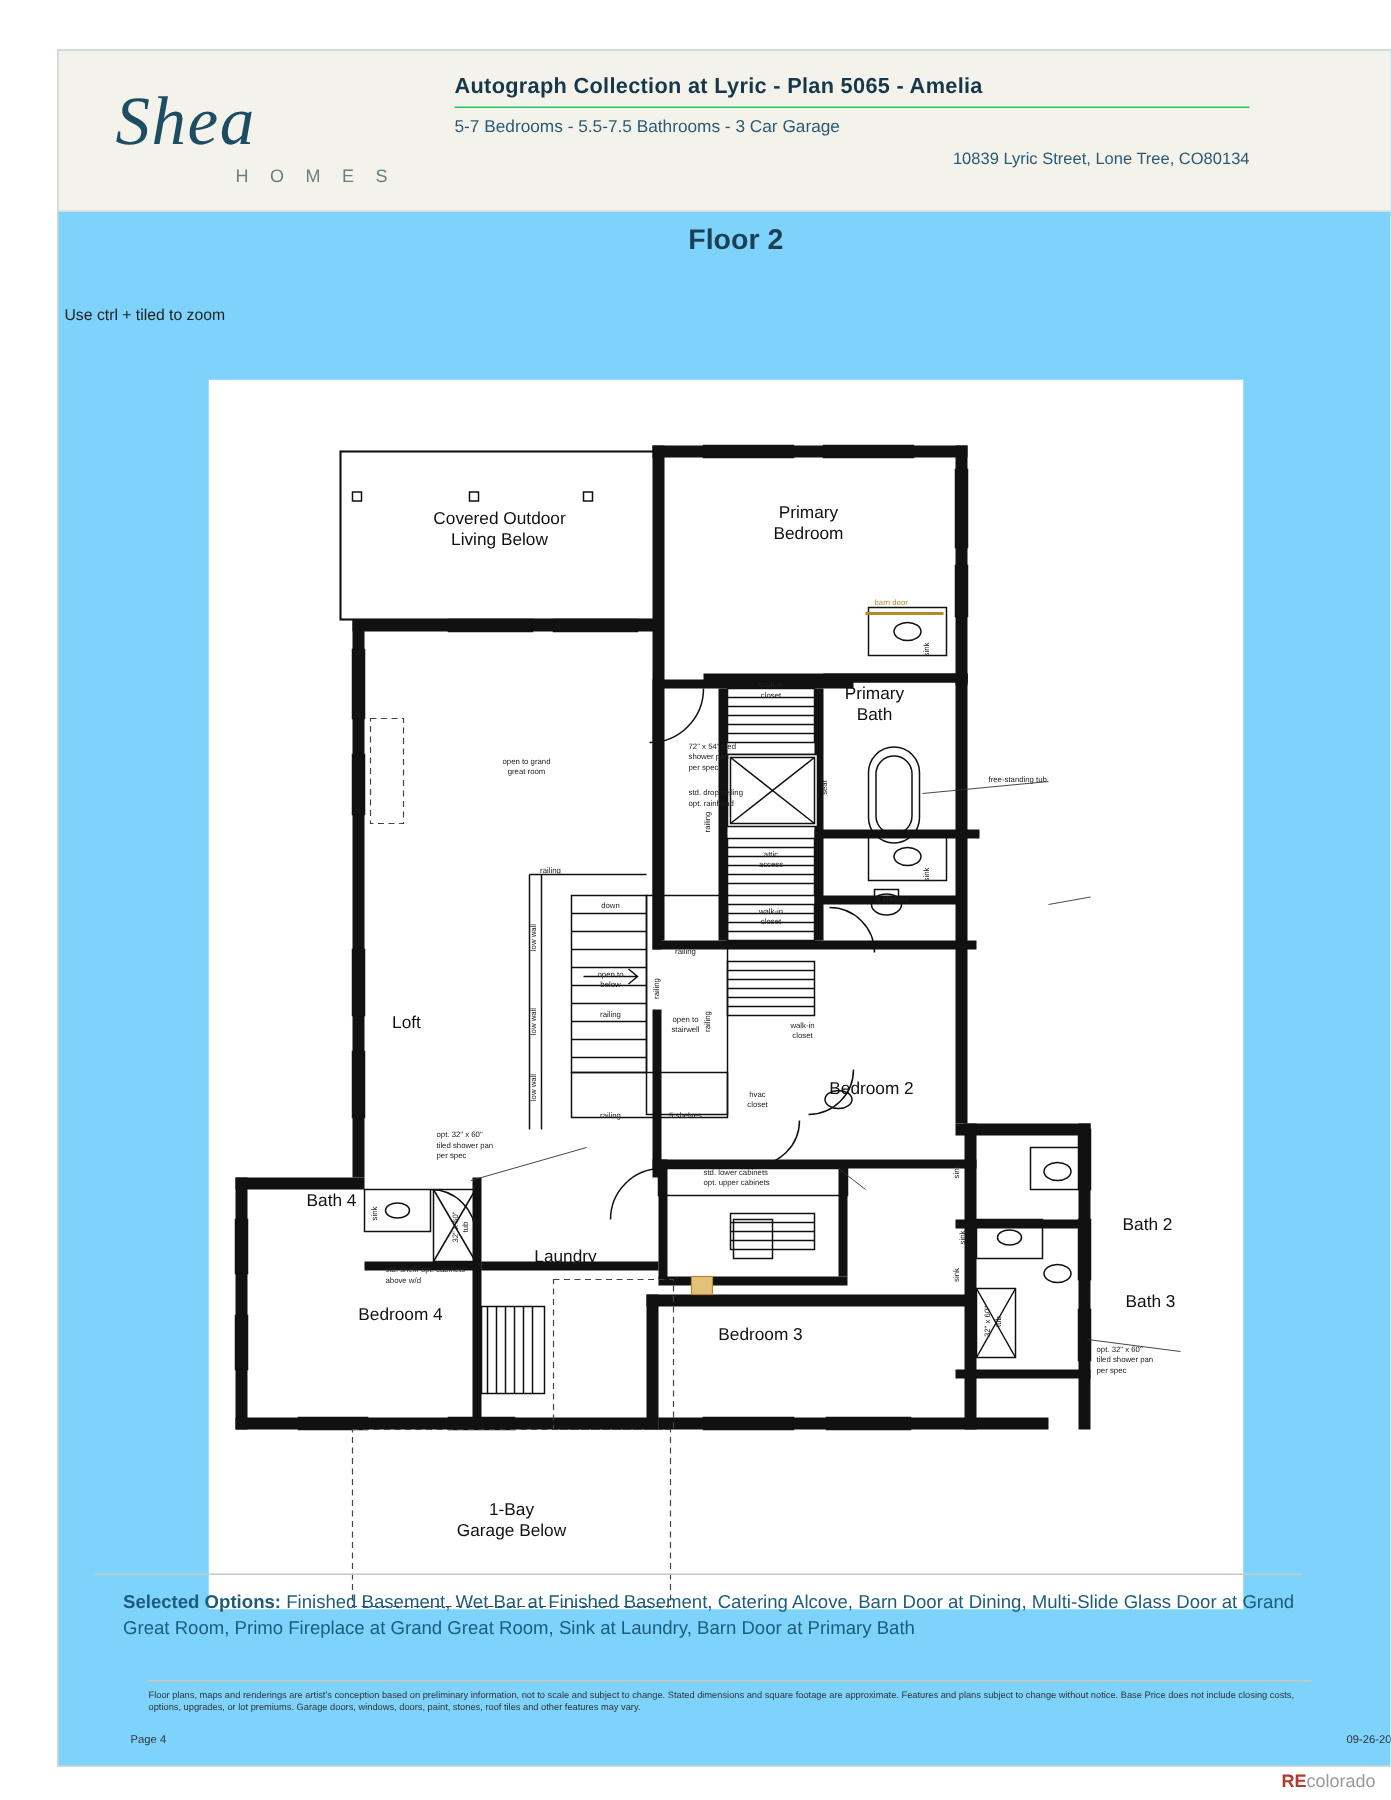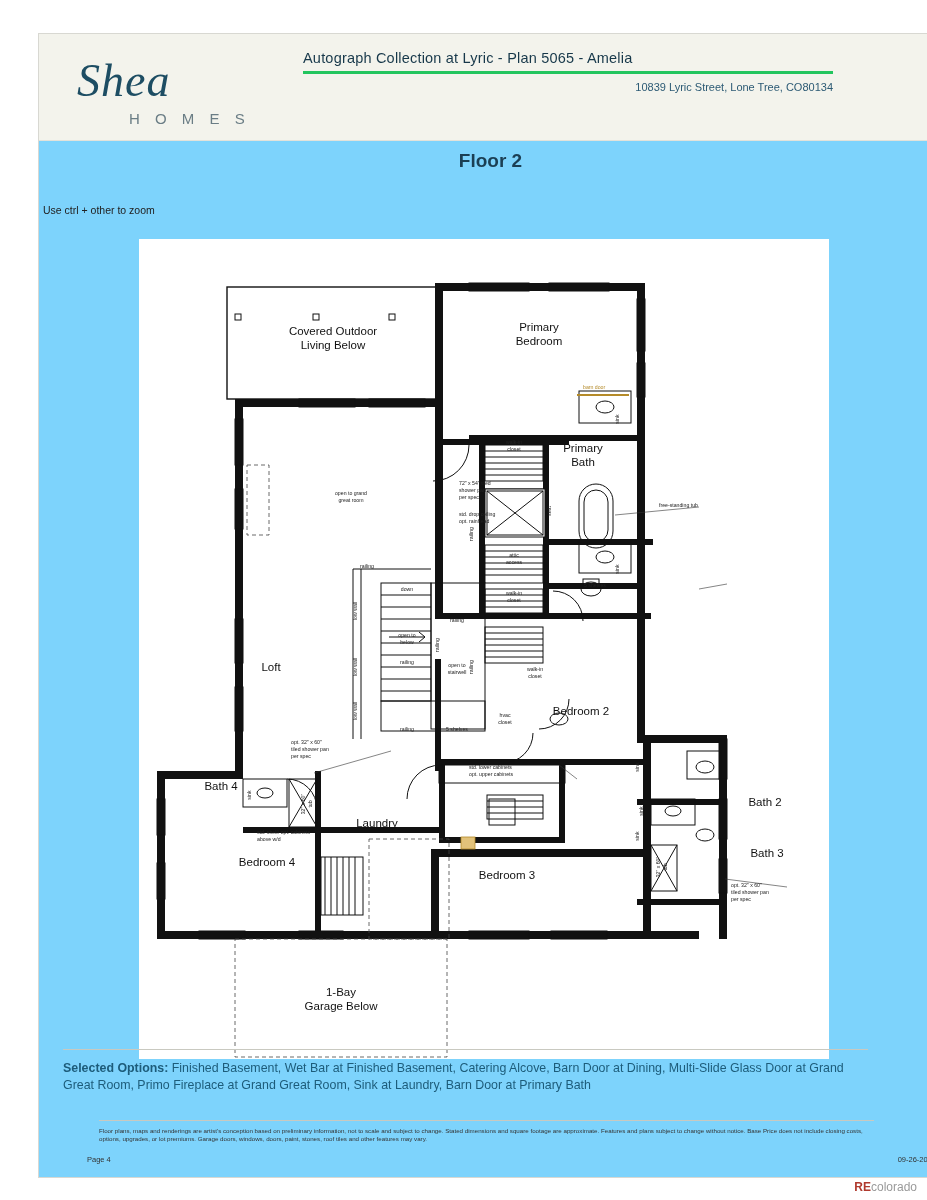--- a/index.html
+++ b/index.html
@@ -2,60 +2,61 @@
 <html><head>
 <meta charset="utf-8">
 <style>
   html,body{margin:0;padding:0;background:#ffffff;}
   body{width:927px;height:1200px;font-family:"Liberation Sans",sans-serif;color:#1a1a1a;position:relative;overflow:hidden;}
   .page{position:absolute;left:38px;top:33px;width:905px;height:1145px;background:#7dd3fc;border:1px solid #d8d8d2;box-sizing:border-box;}
   
   .hdr{position:absolute;left:0;top:0;width:100%;height:107px;background:#f3f3ec;border-bottom:1px solid #e2e2da;box-sizing:border-box;}
   .logo{position:absolute;left:38px;top:24px;width:205px;height:70px;}
   .logo-script{font-family:"Liberation Serif",serif;font-style:italic;font-size:46px;color:#1d4d63;letter-spacing:1px;line-height:46px;}
-  .logo-sub{font-size:15px;letter-spacing:5.5px;color:#6a7d85;margin-top:6px;margin-left:52px;}
+  .logo-sub{font-size:12px;letter-spacing:5.5px;color:#6a7d85;margin-top:6px;margin-left:80px;}
   .hdr-txt{position:absolute;left:264px;top:16px;width:530px;}
-  .hdr-title{font-size:14.5px;font-weight:normal;color:#17384a;letter-spacing:.2px;padding-bottom:5px;border-bottom:3px solid #22c55e;}
+  .hdr-title{font-size:14.5px;font-weight:bold;color:#17384a;letter-spacing:.2px;padding-bottom:5px;border-bottom:1px solid #22c55e;}
   .hdr-line{font-size:11.5px;color:#2c5a74;margin-top:6px;line-height:15px;}
   .hdr-line.small{font-size:11px;text-align:right;}
   
   .floor-title{position:absolute;top:116px;left:0;width:100%;text-align:center;font-size:19px;font-weight:bold;color:#1b3f54;}
   .zoomhint{position:absolute;left:4px;top:170px;font-size:10.5px;color:#222;}
   
-  .plan{position:absolute;left:100px;top:205px;width:690px;height:820px;}
+  .plan{position:absolute;left:100px;top:219px;width:690px;height:820px;}
   .plan svg{display:block;}
   
   .opts{position:absolute;left:24px;top:1015px;width:805px;border-top:1px solid #c9c9c0;padding-top:10px;}
-  .opts-txt{font-size:12.4px;color:#1d5c7a;line-height:17px;}
+  .opts-txt{font-size:12.4px;color:#1d5c7a;line-height:17px;margin-left:19px;}
   .opts-txt b{color:#1d5c7a;}
   .disclaimer{position:absolute;left:60px;top:1086px;width:775px;font-size:6.2px;line-height:8.2px;color:#333;border-top:1px solid #c9c9c0;padding-top:6px;}
   .ftr{position:absolute;left:0;bottom:8px;width:100%;height:14px;}
   .ftr .pg{position:absolute;left:4px;top:0;font-size:7.5px;color:#333;margin-left:44px;}
   .ftr .dt{position:absolute;right:6px;top:0;font-size:7.5px;color:#333;margin-left:26px;}
   .watermark{position:absolute;right:10px;bottom:6px;font-size:12px;color:#9a9a9a;}
   .watermark b{color:#b03a2e;font-weight:bold;margin-left:31px;}
 </style>
 </head>
 <body>
 
 <div class="page">
 
   <div class="hdr">
     <div class="logo">
       <div class="logo-script">Shea</div>
       <div class="logo-sub">H O M E S</div>
     </div>
     <div class="hdr-txt">
       <div class="hdr-title">Autograph Collection at Lyric - Plan 5065 - Amelia</div>
+      <div class="hdr-line">5-7 Bedrooms - 5.5-7.5 Bathrooms - 3 Car Garage</div>
       <div class="hdr-line small">10839 Lyric Street, Lone Tree, CO80134</div>
     </div>
   </div>
 
   <div class="floor-title">Floor 2</div>
-  <div class="zoomhint">Use ctrl + other to zoom</div>
+  <div class="zoomhint">Use ctrl + tiled to zoom</div>
 
   <div class="plan">
     <svg width="690" height="820" viewBox="0 0 690 820" xmlns="http://www.w3.org/2000/svg">
       <defs>
         <style>
           .w{fill:#111;}
           .thin{fill:none;stroke:#111;stroke-width:1;}
           .thin2{fill:none;stroke:#111;stroke-width:1.4;}
           .dash{fill:none;stroke:#444;stroke-width:.8;stroke-dasharray:4 3;}
           .fix{fill:none;stroke:#222;stroke-width:1;}

